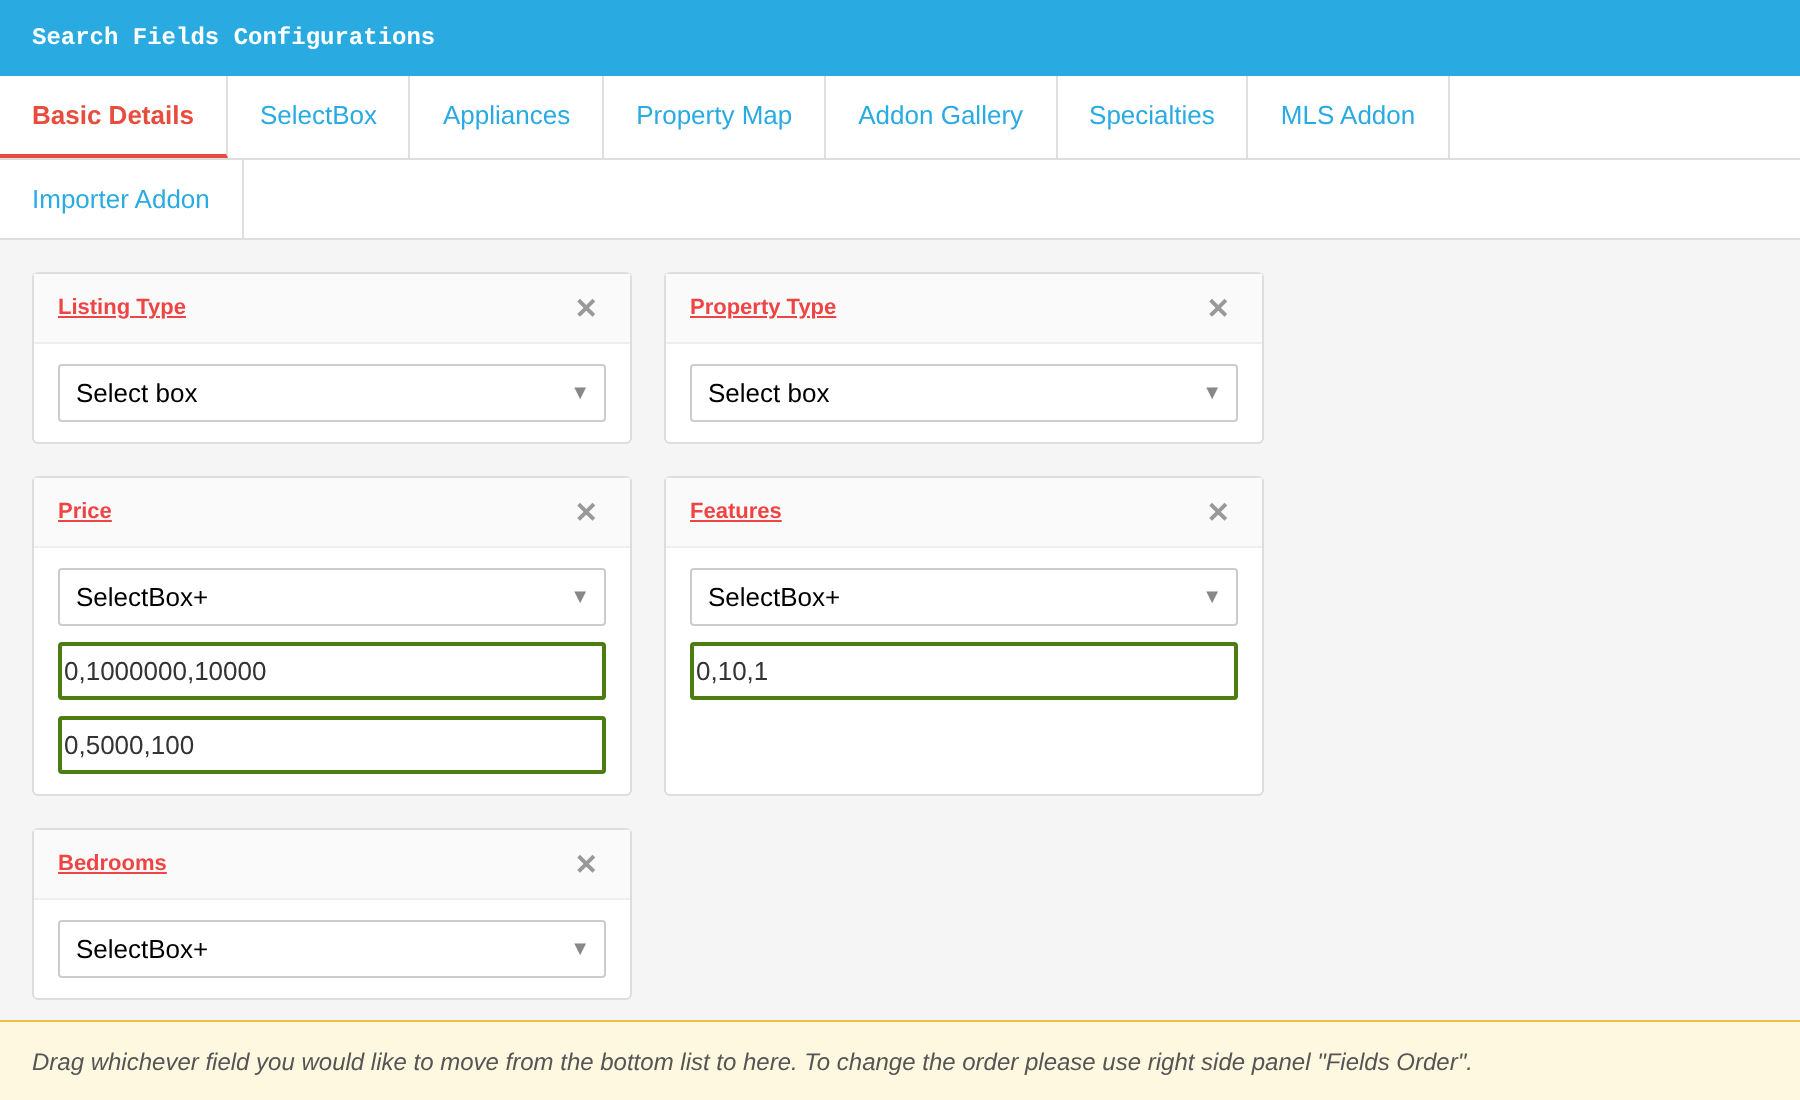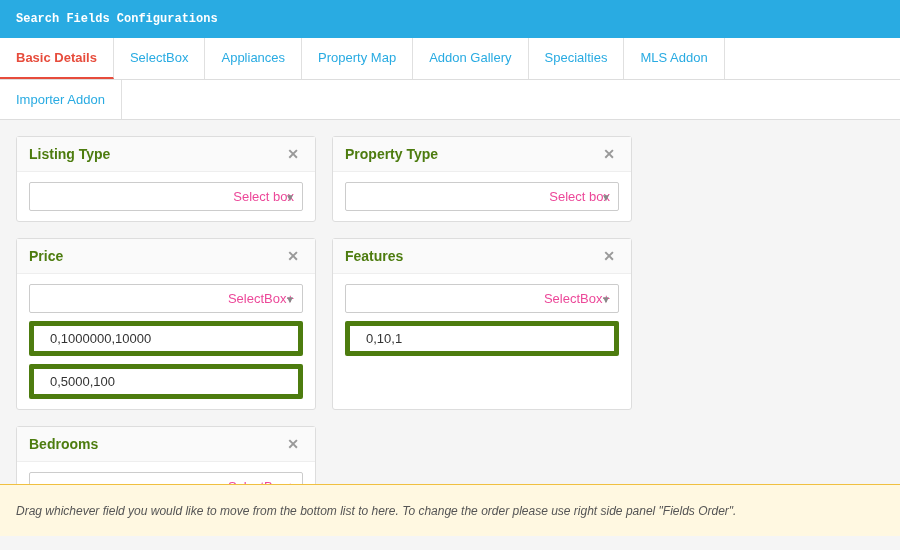--- a/index.html
+++ b/index.html
@@ -65,22 +65,23 @@
       display: flex;
       justify-content: space-between;
       align-items: center;
       padding: 8px 12px;
       border-bottom: 1px solid #eee;
       background: #fafafa;
     }
 
     .field-card-title {
       font-weight: bold;
-      color: #4d7c0f;
-      font-size: 14px;
+      color: #ef4444;
+      font-size: 11px;
+      text-decoration: underline;
     }
 
     .close-btn {
       color: #999;
       cursor: pointer;
       font-size: 14px;
       font-weight: bold;
       line-height: 1;
       padding: 2px 4px;
     }
@@ -97,57 +98,56 @@
     .select-wrapper select {
       width: 100%;
       padding: 6px 8px;
       border: 1px solid #ccc;
       border-radius: 2px;
       background: #fff;
       font-size: 13px;
       appearance: none;
       -webkit-appearance: none;
       cursor: pointer;
-      color: #ec4899;
-      text-align: right;
+      color: #000000;
     }
 
     .select-wrapper::after {
       content: '▼';
       position: absolute;
       right: 8px;
       top: 50%;
       transform: translateY(-50%);
       color: #888;
       font-size: 10px;
       pointer-events: none;
     }
 
     .text-input {
       width: 100%;
-      padding: 5px 16px;
-      border: 5px solid #4d7c0f;
+      padding: 5px 1px;
+      border: 2px solid #4d7c0f;
       border-radius: 2px;
       font-size: 13px;
       margin-top: 8px;
       color: #333;
     }
 
     
     .bottom-hint {
       background: #fff8e1;
       border-top: 1px solid #f0c040;
       padding: 8px 16px;
       font-size: 12px;
       color: #555;
       font-style: italic;
       position: fixed;
-      bottom: 14px;
+      bottom: 0;
       width: 900px;
-      height: 52px;
+      height: 40px;
       display: flex;
       align-items: center;
     }
   </style>
 </head>
 <body>
 
 <div class="page-header">
   <span>Search Fields Configurations</span>
 </div>

